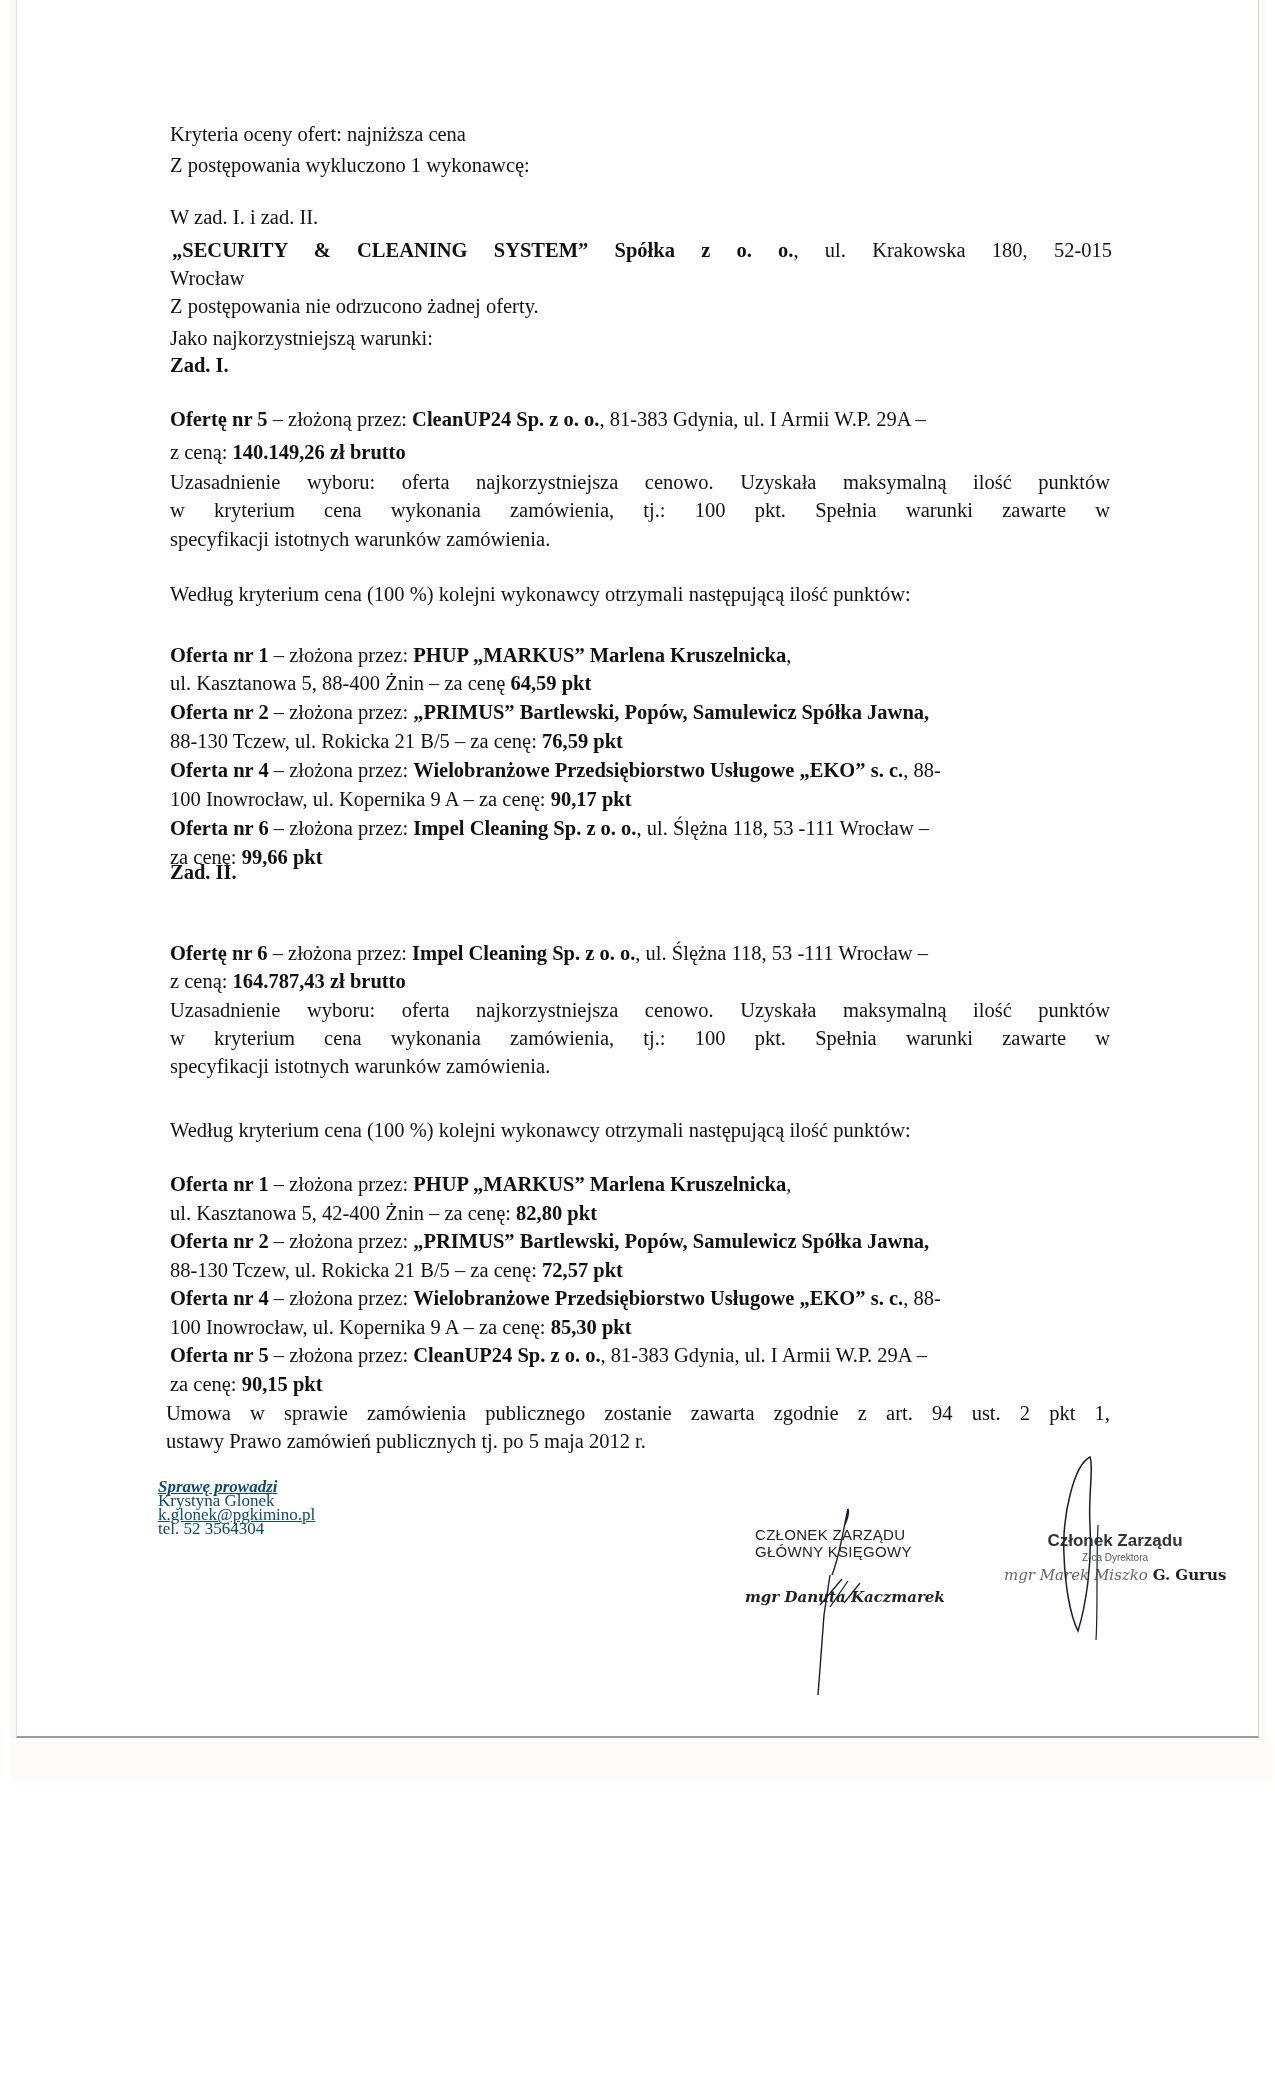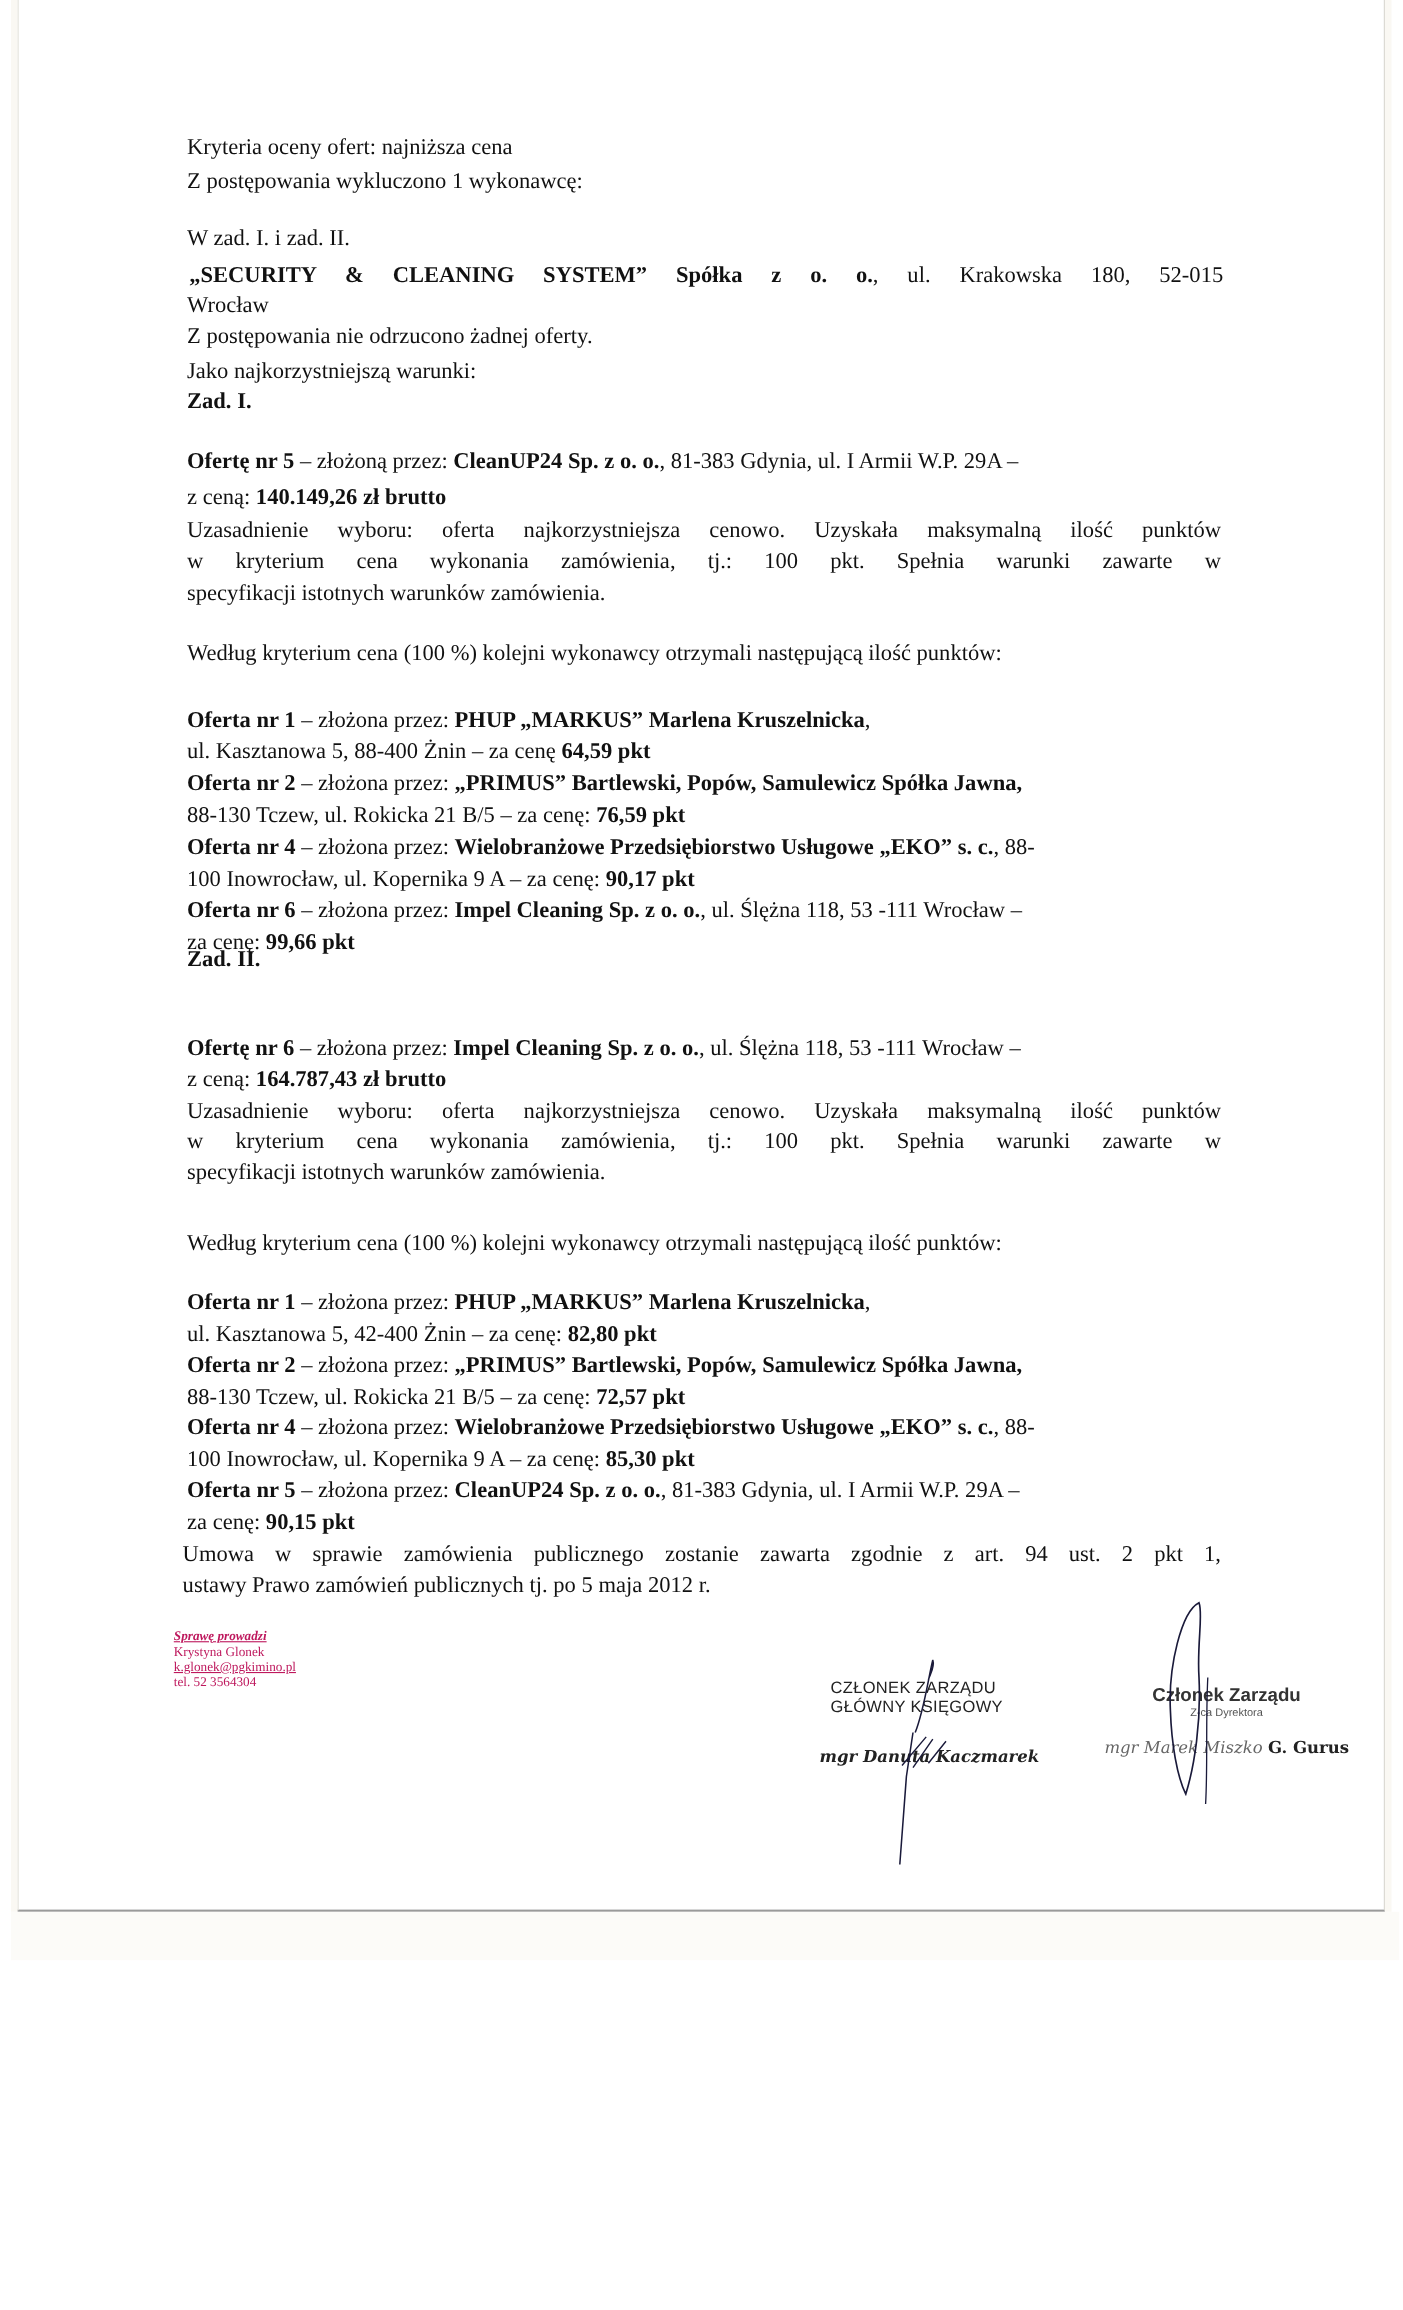--- a/index.html
+++ b/index.html
@@ -21,41 +21,41 @@
     font-size: 20.5px; color: #111111;
   }
   .line {
     position: absolute; left: 0; width: 940px; height: 28px; line-height: 28px;
     white-space: nowrap;
   }
   .just { text-align: justify; text-align-last: justify; }
   b { font-weight: bold; }
   .contact {
     position: absolute; left: 158px; top: 1480px;
-    font-family: "Liberation Serif", serif; font-size: 12px; line-height: 14px; color: #be185d;
+    font-family: "Liberation Serif", serif; font-size: 17px; line-height: 14px; color: #0c4a6e;
   }
   .contact .hdr { font-weight: bold; font-style: italic; text-decoration: underline; }
   .contact .mail { text-decoration: underline; }
   .stamp-left {
     position: absolute; left: 755px; top: 1526px;
     font-family: "Liberation Sans", "DejaVu Sans", sans-serif; color: #222;
   }
   .stamp-left .t1, .stamp-left .t2 { font-size: 15px; line-height: 17px; letter-spacing: 0.3px; }
   .stamp-left .name {
     position: absolute; left: -10px; top: 62px; white-space: nowrap;
     font-family: "DejaVu Serif", serif; font-style: italic; font-weight: bold; font-size: 15px;
   }
   .stamp-right {
     position: absolute; left: 1010px; top: 1532px; width: 210px;
     font-family: "Liberation Sans", "DejaVu Sans", sans-serif; color: #333;
   }
   .stamp-right .t1 { font-size: 17px; font-weight: bold; line-height: 18px; text-align: center; }
   .stamp-right .t2 { font-size: 10px; line-height: 16px; text-align: center; color: #555; }
   .stamp-right .name {
-    margin-top: 14px; white-space: nowrap; font-family: "DejaVu Serif", serif;
+    white-space: nowrap; font-family: "DejaVu Serif", serif;
     font-style: italic; font-size: 15px; color: #666; margin-left: -6px; text-align: right;
   }
   .stamp-right .name b { color: #222; font-style: normal; }
   svg.sig { position: absolute; overflow: visible; }
 </style>
 </head>
 <body>
 
 <div class="sheet"></div>
 <div class="below-sheet"></div>

